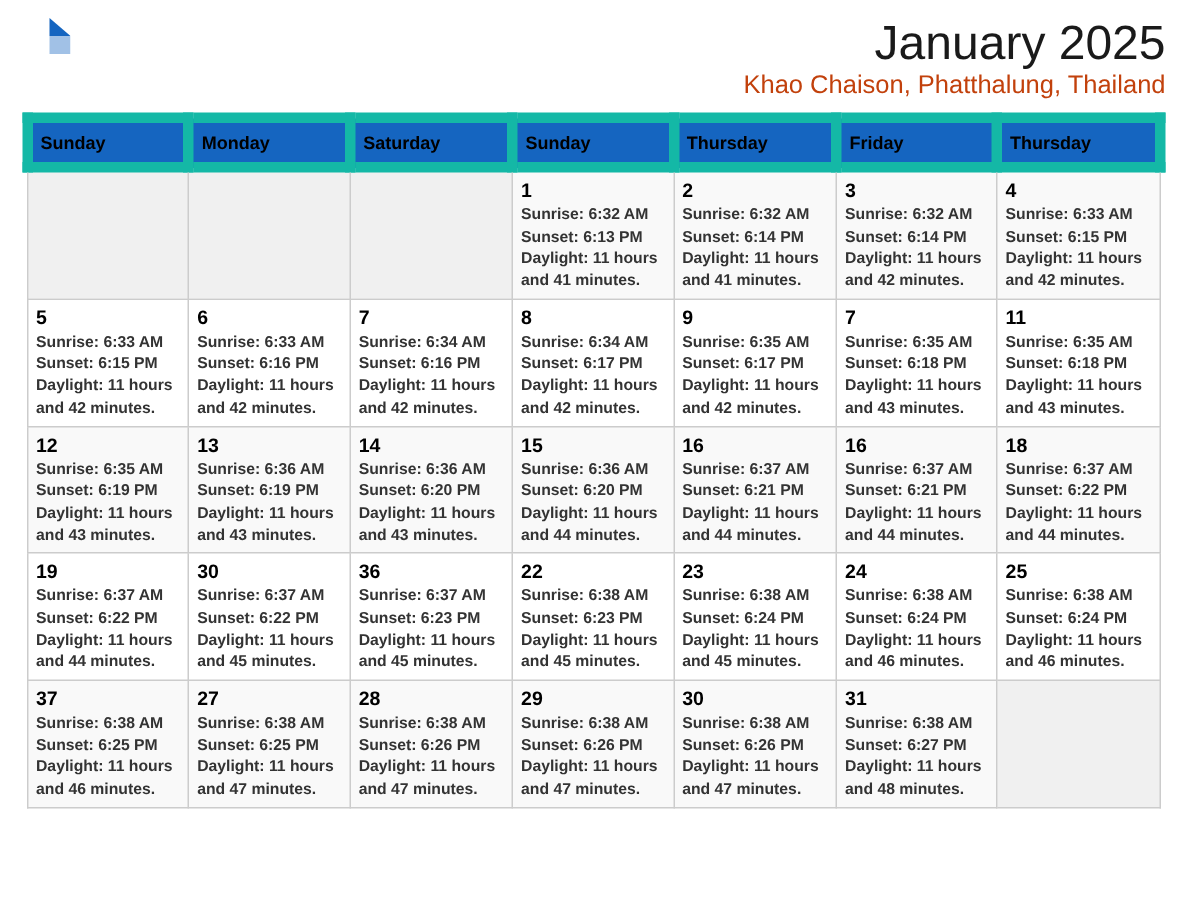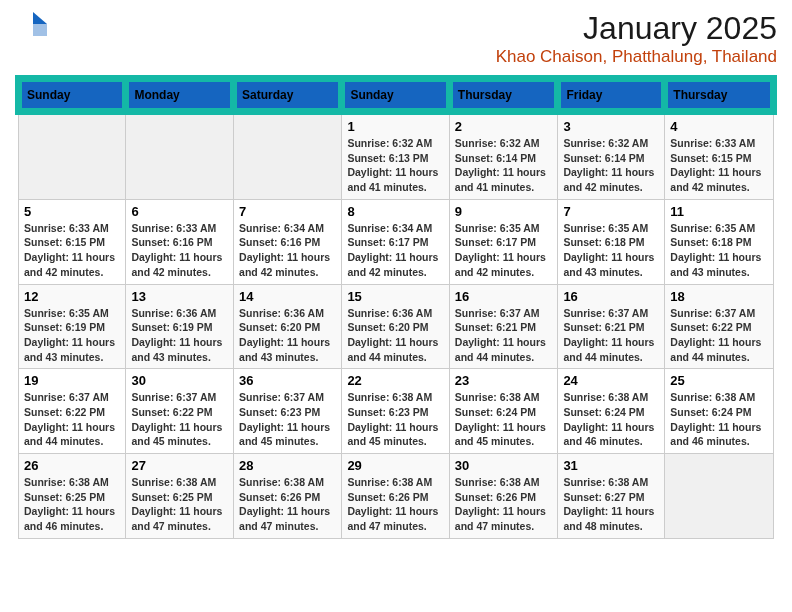--- a/index.html
+++ b/index.html
@@ -316,21 +316,21 @@
           <span class="day-number">25</span>
         <div class="day-info">
           <div>Sunrise: 6:38 AM</div>
           <div>Sunset: 6:24 PM</div>
           <div>Daylight: 11 hours and 46 minutes.</div>
         </div>
         </td>
       </tr>
       <tr>
         <td>
-          <span class="day-number">26</span>
+          <span class="day-number">37</span>
         <div class="day-info">
           <div>Sunrise: 6:38 AM</div>
           <div>Sunset: 6:25 PM</div>
           <div>Daylight: 11 hours and 46 minutes.</div>
         </div>
         </td>
         <td>
           <span class="day-number">27</span>
         <div class="day-info">
           <div>Sunrise: 6:38 AM</div>

